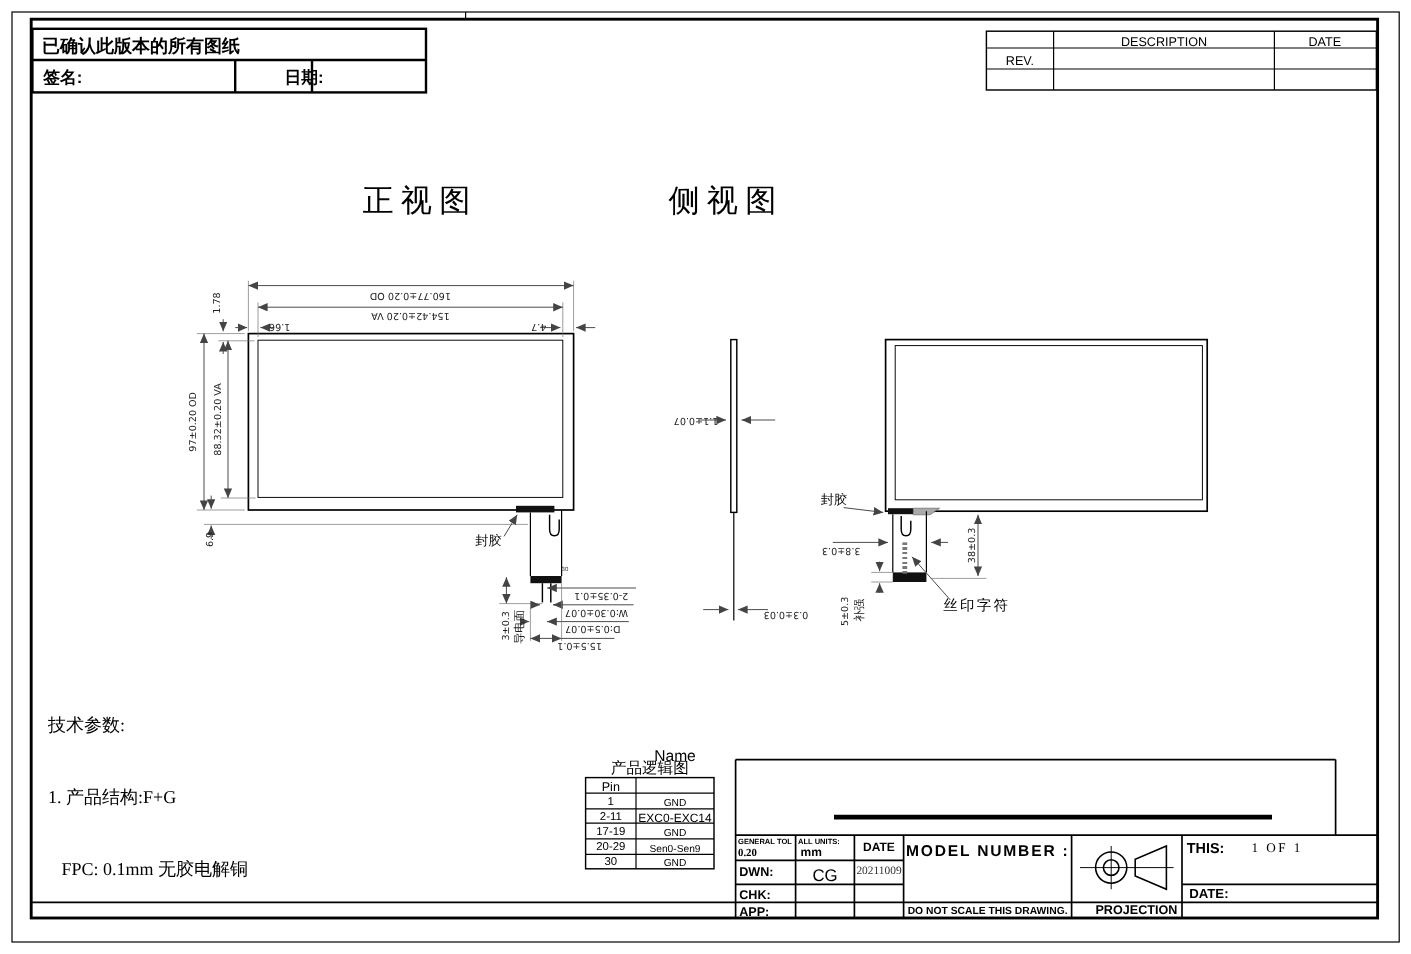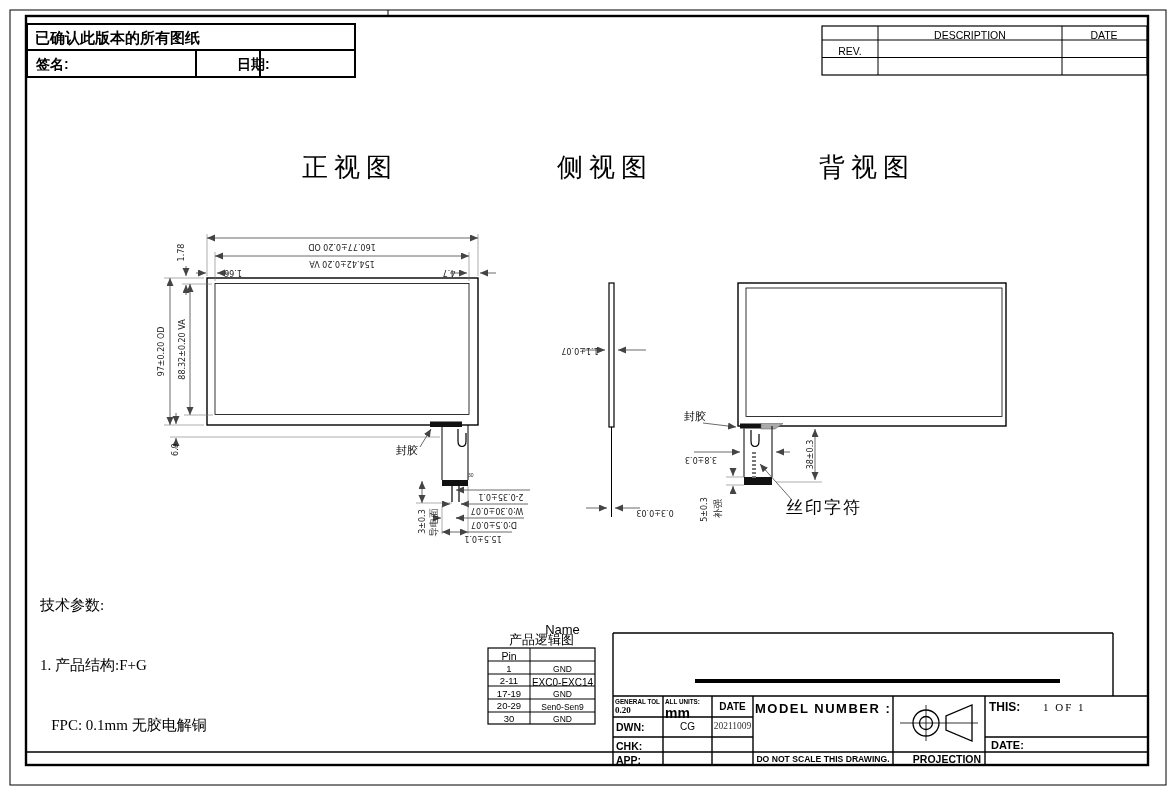--- a/index.html
+++ b/index.html
@@ -180,21 +180,20 @@
   <div class="lbl tbb" style="left:35px;top:29px;font-size:15px;">已确认此版本的所有图纸</div>
   <div class="lbl tbb" style="left:36px;top:56px;font-size:14px;">签名:</div>
   <div class="lbl tbb" style="left:203px;top:56px;font-size:14px;margin-left:34px;">日期:</div>
 
   <div class="lbl cc" style="left:828px;top:29px;width:44px;font-size:10.5px;margin-top:16px;">REV.</div>
   <div class="lbl cc" style="left:900px;top:29px;width:140px;font-size:10.5px;">DESCRIPTION</div>
   <div class="lbl cc" style="left:1074px;top:29px;width:60px;font-size:10.5px;">DATE</div>
 
   <div class="vtitle" style="left:295px;top:150px;">正视图</div>
   <div class="vtitle" style="left:550px;top:150px;">侧视图</div>
-  <div class="vtitle" style="left:812px;top:150px;">背视图</div>
 
   <div class="dim r180" style="left:300px;top:241px;width:84px;">160.77±0.20 OD</div>
   <div class="dim r180" style="left:300px;top:258px;width:84px;">154.42±0.20 VA</div>
   <div class="dim r180" style="left:220px;top:267px;width:26px;">1.66</div>
   <div class="dim r180" style="left:438px;top:267px;width:22px;">4.7</div>
   <div class="dim r270" style="left:168px;top:247px;width:26px;">1.78</div>
   <div class="dim r270" style="left:129px;top:346px;width:64px;">97±0.20 OD</div>
   <div class="dim r270" style="left:144px;top:344px;width:76px;">88.32±0.20 VA</div>
   <div class="dim r270" style="left:164px;top:444px;width:22px;">6.9</div>
   <div class="lbl cjk" style="left:396px;top:443px;font-size:11px;">封胶</div>
@@ -207,21 +206,21 @@
   <div class="lbl" style="left:468px;top:472px;font-size:5px;color:#333;">30</div>
 
   <div class="dim r180" style="left:555px;top:345px;width:50px;">1.1±0.07</div>
   <div class="dim r180" style="left:630px;top:507px;width:50px;">0.3±0.03</div>
 
   <div class="lbl cjk" style="left:684px;top:409px;font-size:11px;">封胶</div>
   <div class="dim r180" style="left:680px;top:454px;width:42px;">3.8±0.3</div>
   <div class="dim r270" style="left:791px;top:449px;width:38px;">38±0.3</div>
   <div class="dim r270" style="left:688px;top:504px;width:32px;">5±0.3</div>
   <div class="dim r270 cjk" style="left:704px;top:503px;width:28px;font-size:9.5px;">补强</div>
-  <div class="lbl cjk" style="left:786px;top:496px;font-size:17px;letter-spacing:2px;">丝印字符</div>
+  <div class="lbl cjk" style="left:786px;top:496px;font-size:12px;letter-spacing:2px;">丝印字符</div>
   <div class="abs silk" style="left:752px;top:452px;width:4px;height:26px;"></div>
 
   <div class="tech">
     <div>技术参数:</div>
     <div>1. 产品结构:F+G</div>
     <div>   FPC: 0.1mm 无胶电解铜</div>
     
     
     
     
@@ -238,24 +237,24 @@
   <div class="lbl cc" style="left:488px;top:688px;width:42px;font-size:9.5px;">17-19</div>
   <div class="lbl cc" style="left:530px;top:689px;width:65px;font-size:8.5px;">GND</div>
   <div class="lbl cc" style="left:488px;top:700px;width:42px;font-size:9.5px;">20-29</div>
   <div class="lbl cc" style="left:530px;top:702px;width:65px;font-size:8.5px;">Sen0-Sen9</div>
   <div class="lbl cc" style="left:488px;top:713px;width:42px;font-size:9.5px;">30</div>
   <div class="lbl cc" style="left:530px;top:714px;width:65px;font-size:8.5px;">GND</div>
 
   <div class="lbl tbb" style="left:615px;top:698px;font-size:6.3px;">GENERAL TOL</div>
   <div class="lbl tbb" style="left:615px;top:705px;font-size:9px;font-family:Liberation Serif, serif;">0.20</div>
   <div class="lbl tbb" style="left:665px;top:698px;font-size:6.3px;">ALL UNITS:</div>
-  <div class="lbl tbb cc" style="left:665px;top:705px;width:22px;font-size:14px;">mm</div>
+  <div class="lbl tbb cc" style="left:665px;top:705px;width:22px;font-size:10px;">mm</div>
   <div class="lbl tbb cc" style="left:713px;top:701px;width:39px;font-size:10px;">DATE</div>
   <div class="lbl tbb" style="left:616px;top:721px;font-size:10.5px;">DWN:</div>
-  <div class="lbl cc" style="left:663px;top:721px;width:49px;font-size:10px;">CG</div>
+  <div class="lbl cc" style="left:663px;top:721px;width:49px;font-size:14px;">CG</div>
   <div class="lbl cc cjk" style="left:712px;top:721px;width:41px;font-size:9.5px;color:#333;">20211009</div>
   <div class="lbl tbb" style="left:616px;top:740px;font-size:10.5px;">CHK:</div>
   <div class="lbl tbb" style="left:616px;top:754px;font-size:10.5px;">APP:</div>
   <div class="lbl cc" style="left:755px;top:701px;width:136px;font-size:13px;font-weight:600;letter-spacing:1.5px;">MODEL NUMBER :</div>
   <div class="lbl tbb cc" style="left:753px;top:754px;width:140px;font-size:8.6px;">DO NOT SCALE THIS DRAWING.</div>
   <div class="lbl tbb cc" style="left:895px;top:753px;width:104px;font-size:10.5px;">PROJECTION</div>
   <div class="lbl tbb" style="left:989px;top:700px;font-size:12px;">THIS:</div>
   <div class="lbl cjk" style="left:1043px;top:701px;font-size:11px;letter-spacing:2px;">1 OF 1</div>
   <div class="lbl tbb" style="left:991px;top:739px;font-size:11px;">DATE:</div>
 

